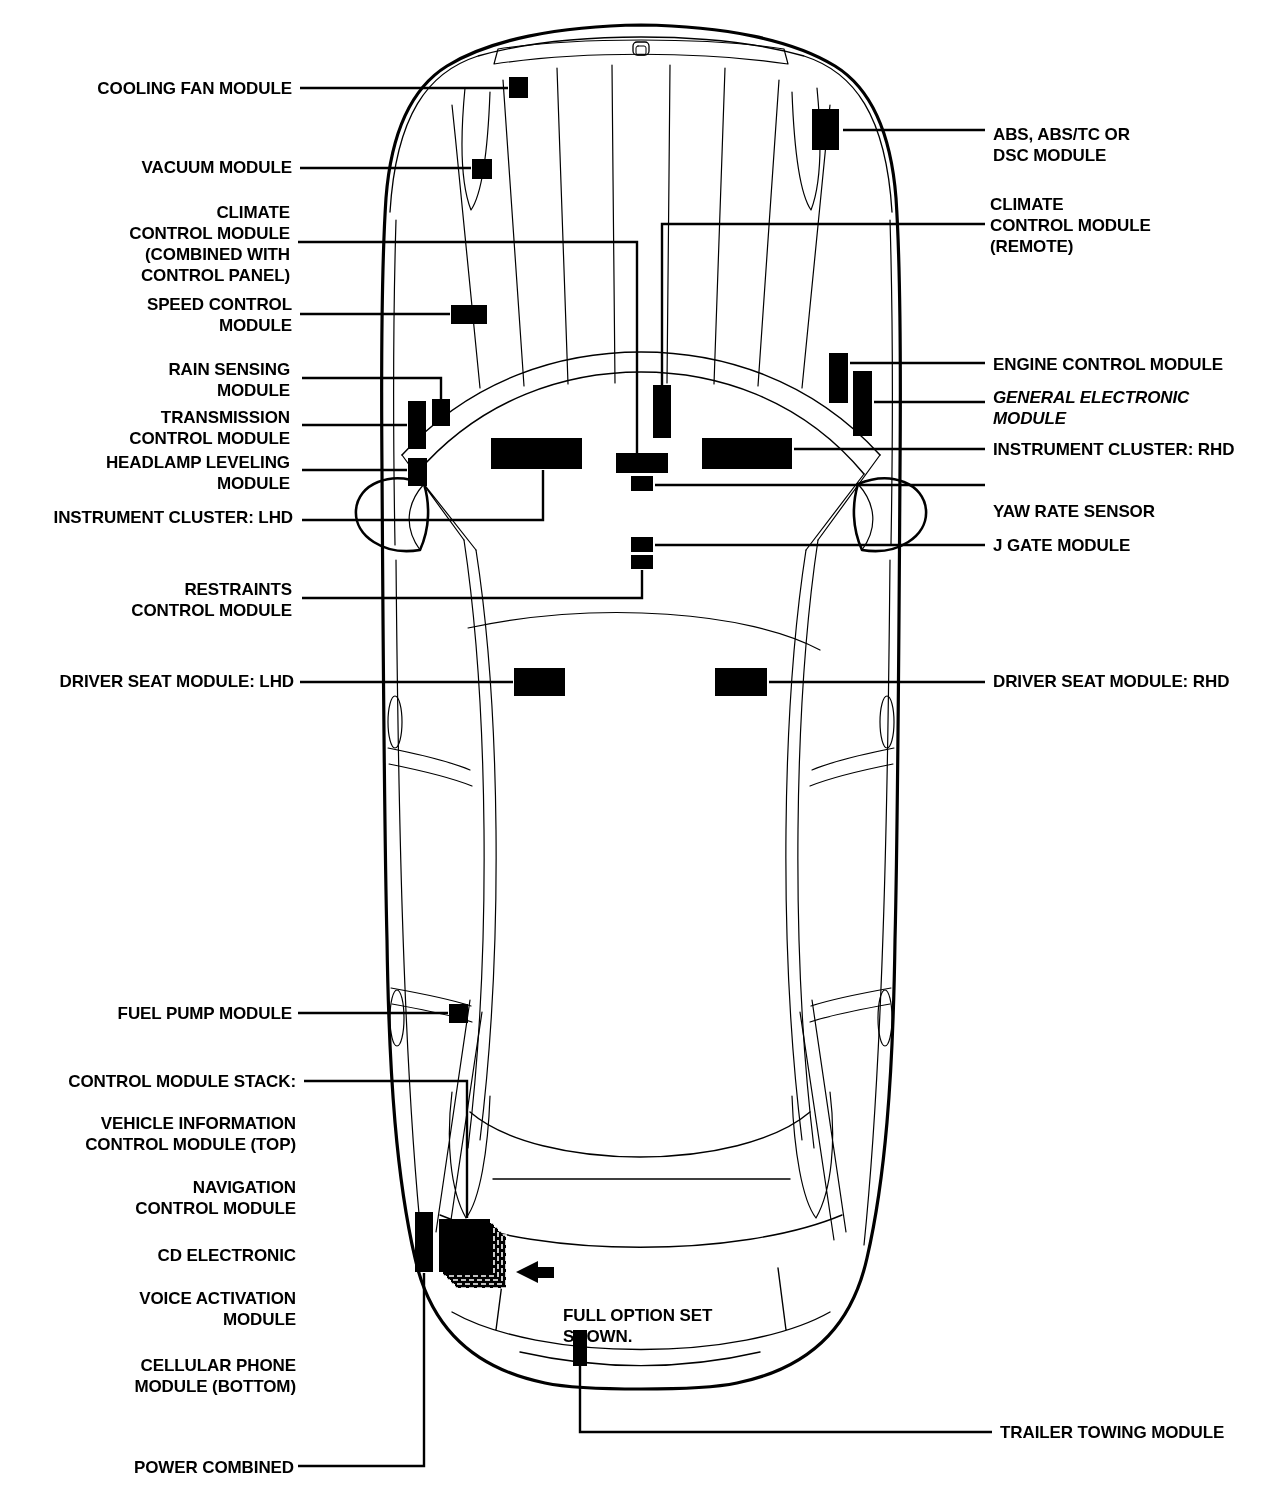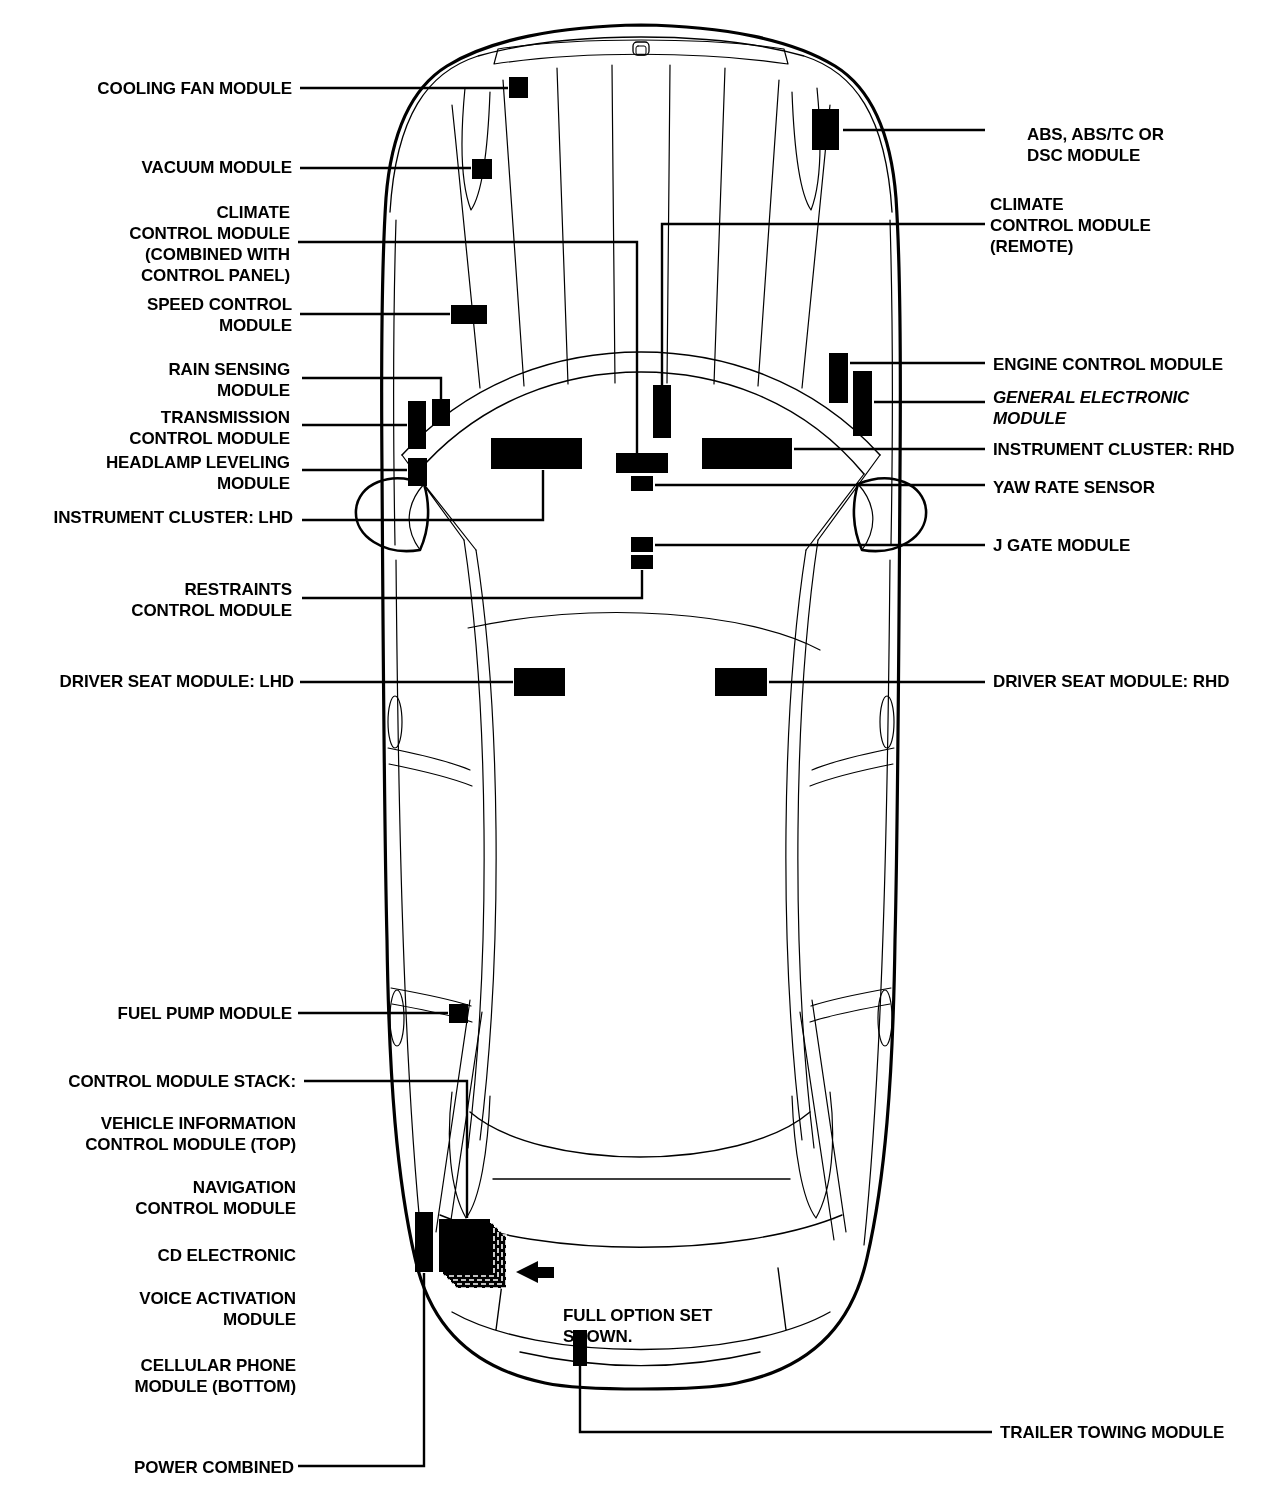--- a/index.html
+++ b/index.html
@@ -223,29 +223,29 @@
       <div class="label right-align" style="right: 984px; top: 1113px;">VEHICLE INFORMATION
 CONTROL MODULE (TOP)</div>
       <div class="label right-align" style="right: 984px; top: 1177px;">NAVIGATION
 CONTROL MODULE</div>
       <div class="label right-align" style="right: 984px; top: 1245px;">CD ELECTRONIC</div>
       <div class="label right-align" style="right: 984px; top: 1288px;">VOICE ACTIVATION
 MODULE</div>
       <div class="label right-align" style="right: 984px; top: 1355px;">CELLULAR PHONE
 MODULE (BOTTOM)</div>
       <div class="label right-align" style="right: 986px; top: 1457px;">POWER COMBINED</div>
-      <div class="label left-align" style="left: 1027px; top: 124px;">ABS, ABS/TC OR
+      <div class="label left-align" style="left: 993px; top: 124px;">ABS, ABS/TC OR
 DSC MODULE</div>
       <div class="label left-align" style="left: 990px; top: 194px;">CLIMATE
 CONTROL MODULE
 (REMOTE)</div>
       <div class="label left-align" style="left: 993px; top: 354px;">ENGINE CONTROL MODULE</div>
       <div class="label left-align" style="left: 993px; top: 387px; font-style: italic;">GENERAL ELECTRONIC
 MODULE</div>
       <div class="label left-align" style="left: 993px; top: 439px;">INSTRUMENT CLUSTER: RHD</div>
-      <div class="label left-align" style="left: 993px; top: 477px;">YAW RATE SENSOR</div>
+      <div class="label left-align" style="left: 993px; top: 501px;">YAW RATE SENSOR</div>
       <div class="label left-align" style="left: 993px; top: 535px;">J GATE MODULE</div>
       <div class="label left-align" style="left: 993px; top: 671px;">DRIVER SEAT MODULE: RHD</div>
       <div class="label left-align" style="left: 1000px; top: 1422px;">TRAILER TOWING MODULE</div>
       <div class="label left-align" style="left: 563px; top: 1305px;">FULL OPTION SET
 SHOWN.</div>
     </div>
 </div>
 
 </body></html>

